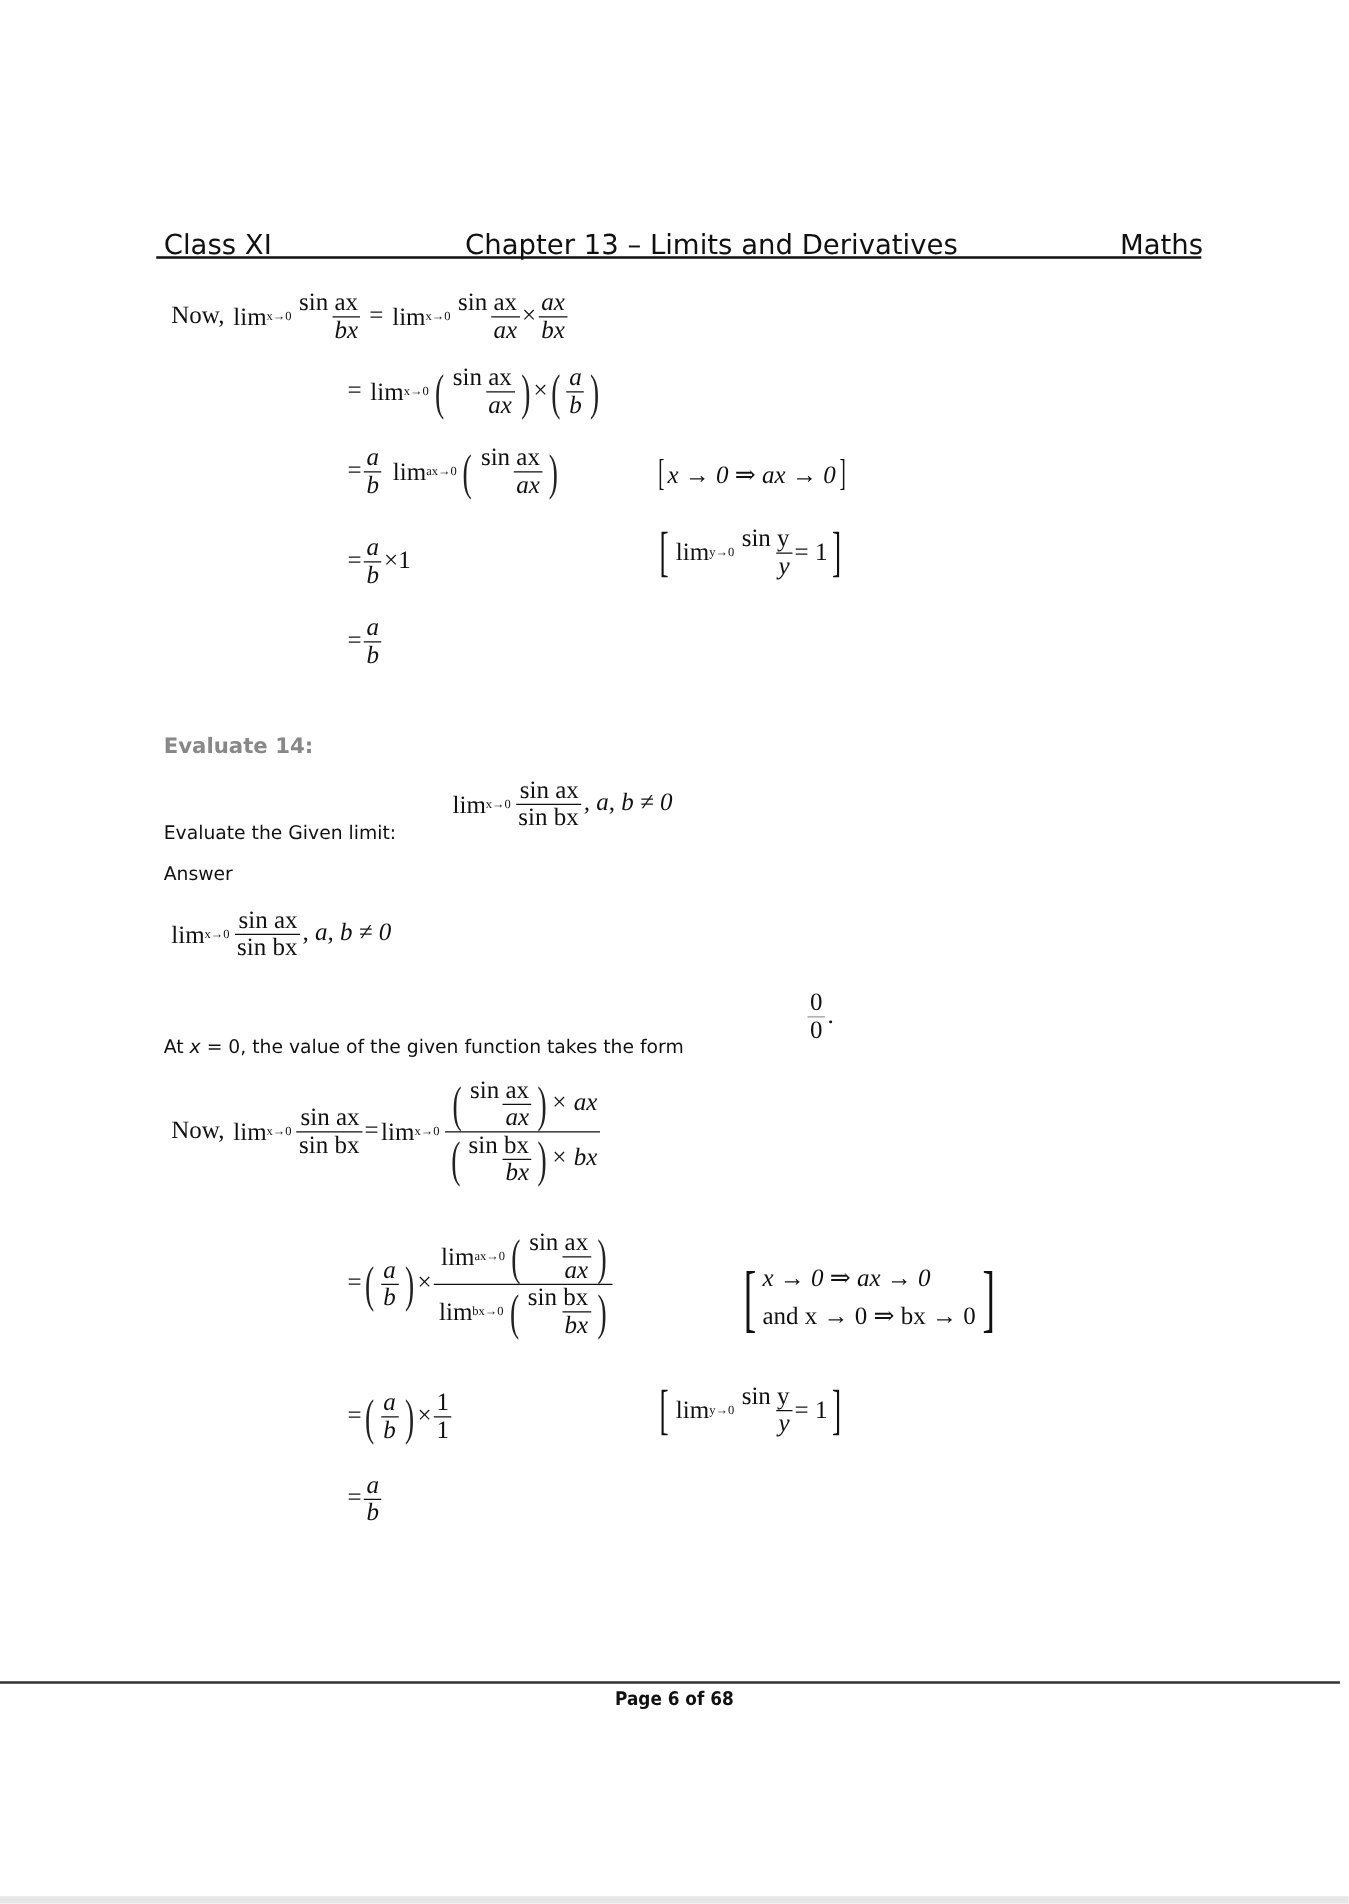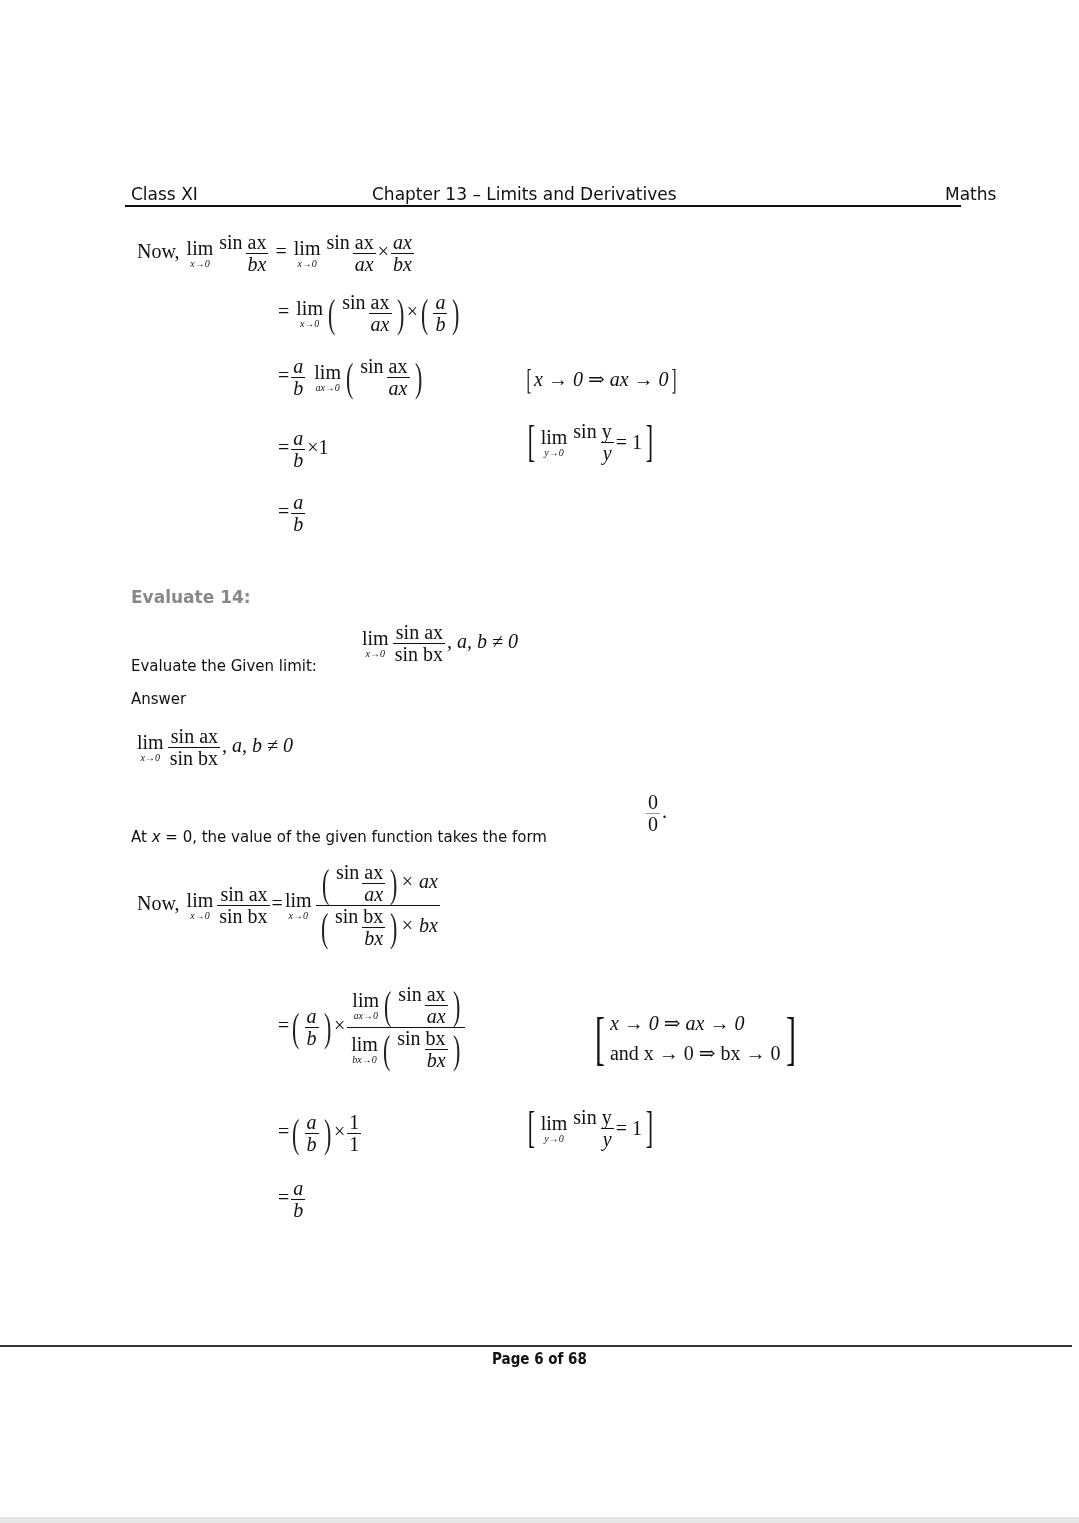--- a/index.html
+++ b/index.html
@@ -1,44 +1,44 @@
 <!DOCTYPE html>
 <html><head>
 <meta charset="utf-8">
 <style>
   html, body { margin:0; padding:0; background:#ffffff; }
   body { width:1079px; height:1523px; position:relative; overflow:hidden; color:#111; }
   .abs { position:absolute; }
   .verdana { font-family: "DejaVu Sans", sans-serif; }
-  .hdr { font-size:17px; color:#111; top:184px; }
+  .hdr { font-size:22px; color:#111; top:184px; }
   .hdr-line { left:125px; top:205px; width:836px; height:1.5px; background:#111; }
   .ftr-line { left:0; top:1345px; width:1072px; height:2px; background:#333; }
   .ftr { top:1350px; left:0; width:1079px; text-align:center; font-size:15px; font-weight:bold; font-family:"DejaVu Sans Condensed","DejaVu Sans",sans-serif; }
   .bottom-strip { left:0; top:1517px; width:1079px; height:6px; background:#e6e6e6; }
 
   .math { font-family:"Liberation Serif","DejaVu Serif",serif; font-size:20px; color:#111; white-space:nowrap; }
   .it { font-style:italic; }
   .frac { display:inline-flex; flex-direction:column; align-items:flex-end; vertical-align:middle; margin:0 2px; }
   .frac > .num { padding:0 2px; line-height:1.05; }
   .frac > .den { padding:0 2px; line-height:1.05; border-top:1.2px solid #111; }
-  .lim { display:inline-flex; flex-direction:column; align-items:center; vertical-align:middle; line-height:1; margin:0 2px; }
-  .lim .sub { font-size:10px; font-style:italic; margin-top:1px; }
+  .lim { display:inline-flex; align-items:center; vertical-align:middle; line-height:1; margin:0 2px; }
+  .lim .sub { font-size:10px; margin-top:1px; }
   .paren { display:inline-flex; align-items:center; vertical-align:middle; }
   .paren .l, .paren .r { font-size:40px; font-weight:100; line-height:1; transform:scaleX(0.55); display:inline-block; color:#222; }
   .bracket { display:inline-flex; align-items:center; vertical-align:middle; }
   .bracket .bl, .bracket .br { font-size:44px; line-height:1; font-weight:100; transform:scaleX(0.5); display:inline-block; }
   .txt { font-family:"DejaVu Sans", sans-serif; font-size:15px; color:#111; }
   .qtitle { font-family:"DejaVu Sans", sans-serif; font-size:17px; font-weight:bold; color:#888; }
 </style>
 </head>
 <body>
 
 <div class="abs verdana hdr" style="left:131px">Class XI</div>
 <div class="abs verdana hdr" style="left:372px">Chapter 13 – Limits and Derivatives</div>
-<div class="abs verdana hdr" style="left:945px">Maths</div>
+<div class="abs verdana hdr" style="left:896px">Maths</div>
 <div class="abs hdr-line"></div>
 
 <div class="abs math" style="left:137px; top:232px;">
   <span>Now,</span>
   <span class="lim">
       <span>lim</span>
       <span class="sub">x→0</span>
     </span><span class="frac">
       <span class="num">sin ax</span>
       <span class="den it">bx</span>

